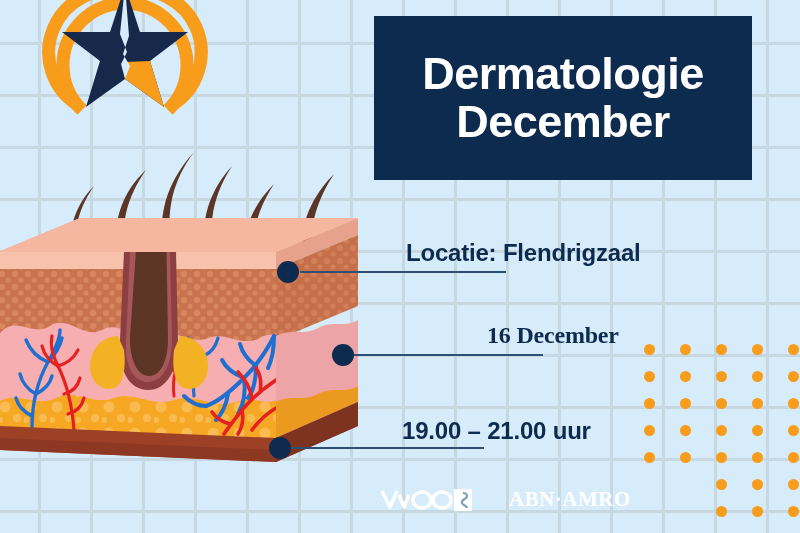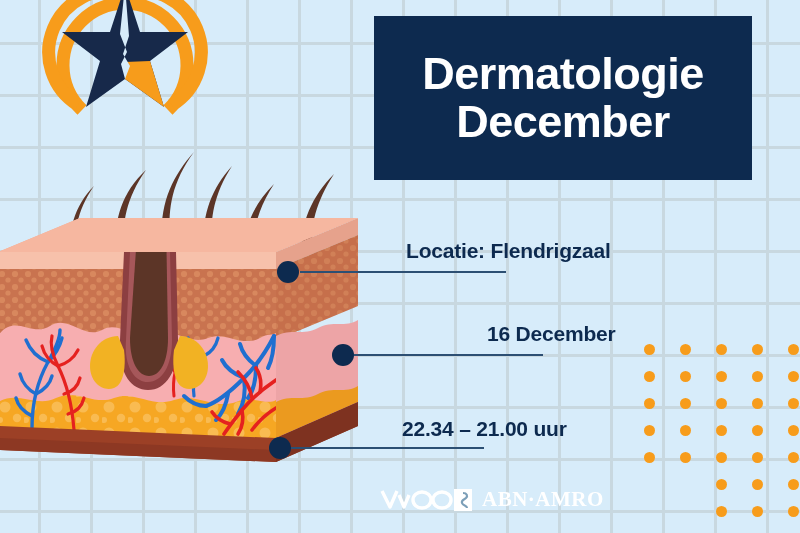--- a/index.html
+++ b/index.html
@@ -75,21 +75,21 @@
     position: absolute;
     left: -2px;
     top: 140px;
     width: 392px;
     height: 360px;
   }
   
   .callout-label {
     position: absolute;
     color: #0d2a4f;
-    font-size: 21px;
+    font-size: 24px;
     font-weight: bold;
     white-space: nowrap;
     letter-spacing: -0.2px;
   }
   .callout-line {
     position: absolute;
     height: 2px;
     background: #2c4f73;
   }
   .callout-dot {
@@ -101,21 +101,21 @@
   }
   
   #logos {
     position: absolute;
     left: 378px;
     top: 478px;
     width: 300px;
     height: 42px;
     display: flex;
     align-items: center;
-    gap: 4px;
+    gap: 31px;
   }
   #logos .logo-wrap { position: relative; height: 36px; display: flex; align-items: center; }
 </style>
 </head>
 <body>
 
 <div id="poster">
 
   <div id="grid-bg"></div>
 
@@ -304,24 +304,24 @@
       <polygon points="0,298 278,310 278,322 0,310" fill="#8d3823"></polygon>
     </svg>
   </div>
 
   <div>
       <div class="callout-dot" style="left: 277px; top: 261px;"></div>
       <div class="callout-line" style="left: 300px; top: 271px; width: 206px;"></div>
       <div class="callout-label" style="left: 406px; top: 239px;">Locatie: Flendrigzaal</div>
       <div class="callout-dot" style="left: 332px; top: 344px;"></div>
       <div class="callout-line" style="left: 354px; top: 354px; width: 189px;"></div>
-      <div class="callout-label" style="left: 487px; top: 322px;">16 December</div>
+      <div class="callout-label" style="left: 487px; top: 322px; font-family: Liberation Serif, serif;">16 December</div>
       <div class="callout-dot" style="left: 269px; top: 437px;"></div>
       <div class="callout-line" style="left: 291px; top: 447px; width: 193px;"></div>
-      <div class="callout-label" style="left: 402px; top: 417px;">22.34 – 21.00 uur</div>
+      <div class="callout-label" style="left: 402px; top: 417px;">19.00 – 21.00 uur</div>
     </div>
 
   <div id="title-card">
     <div class="tline">Dermatologie</div>
     <div class="tline">December</div>
   </div>
 
   <div id="logos">
 
     <div class="logo-wrap">

